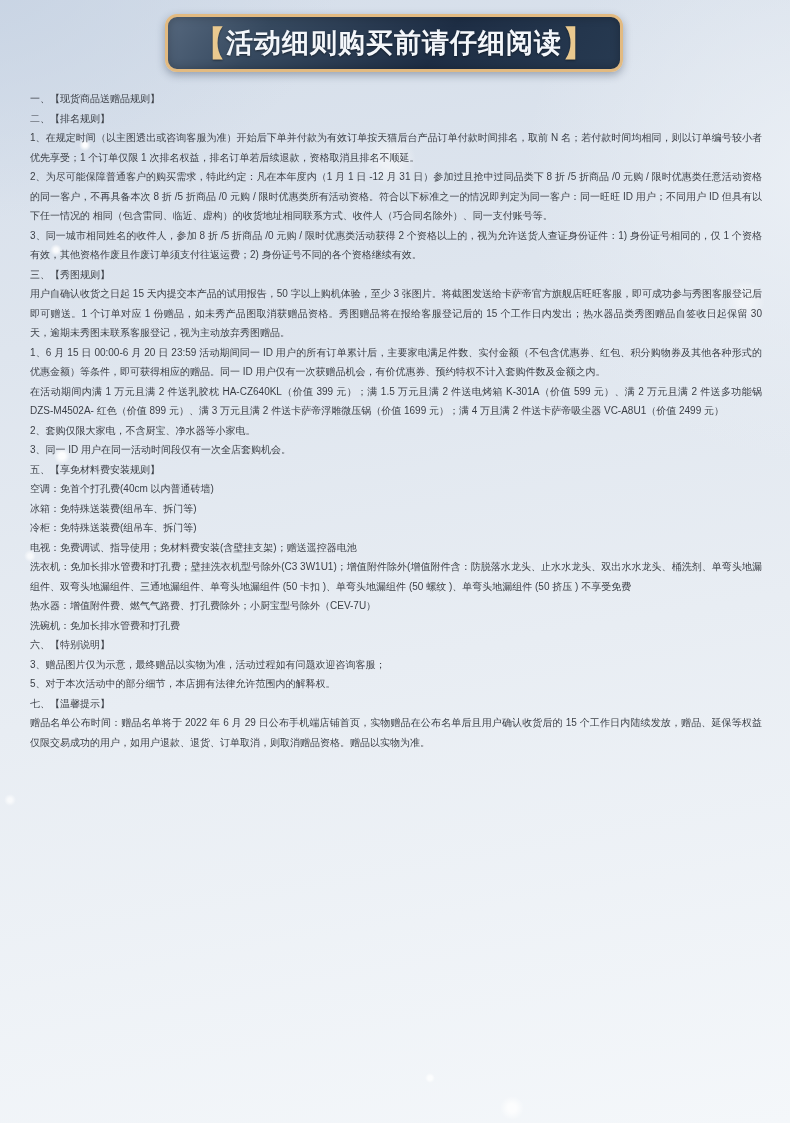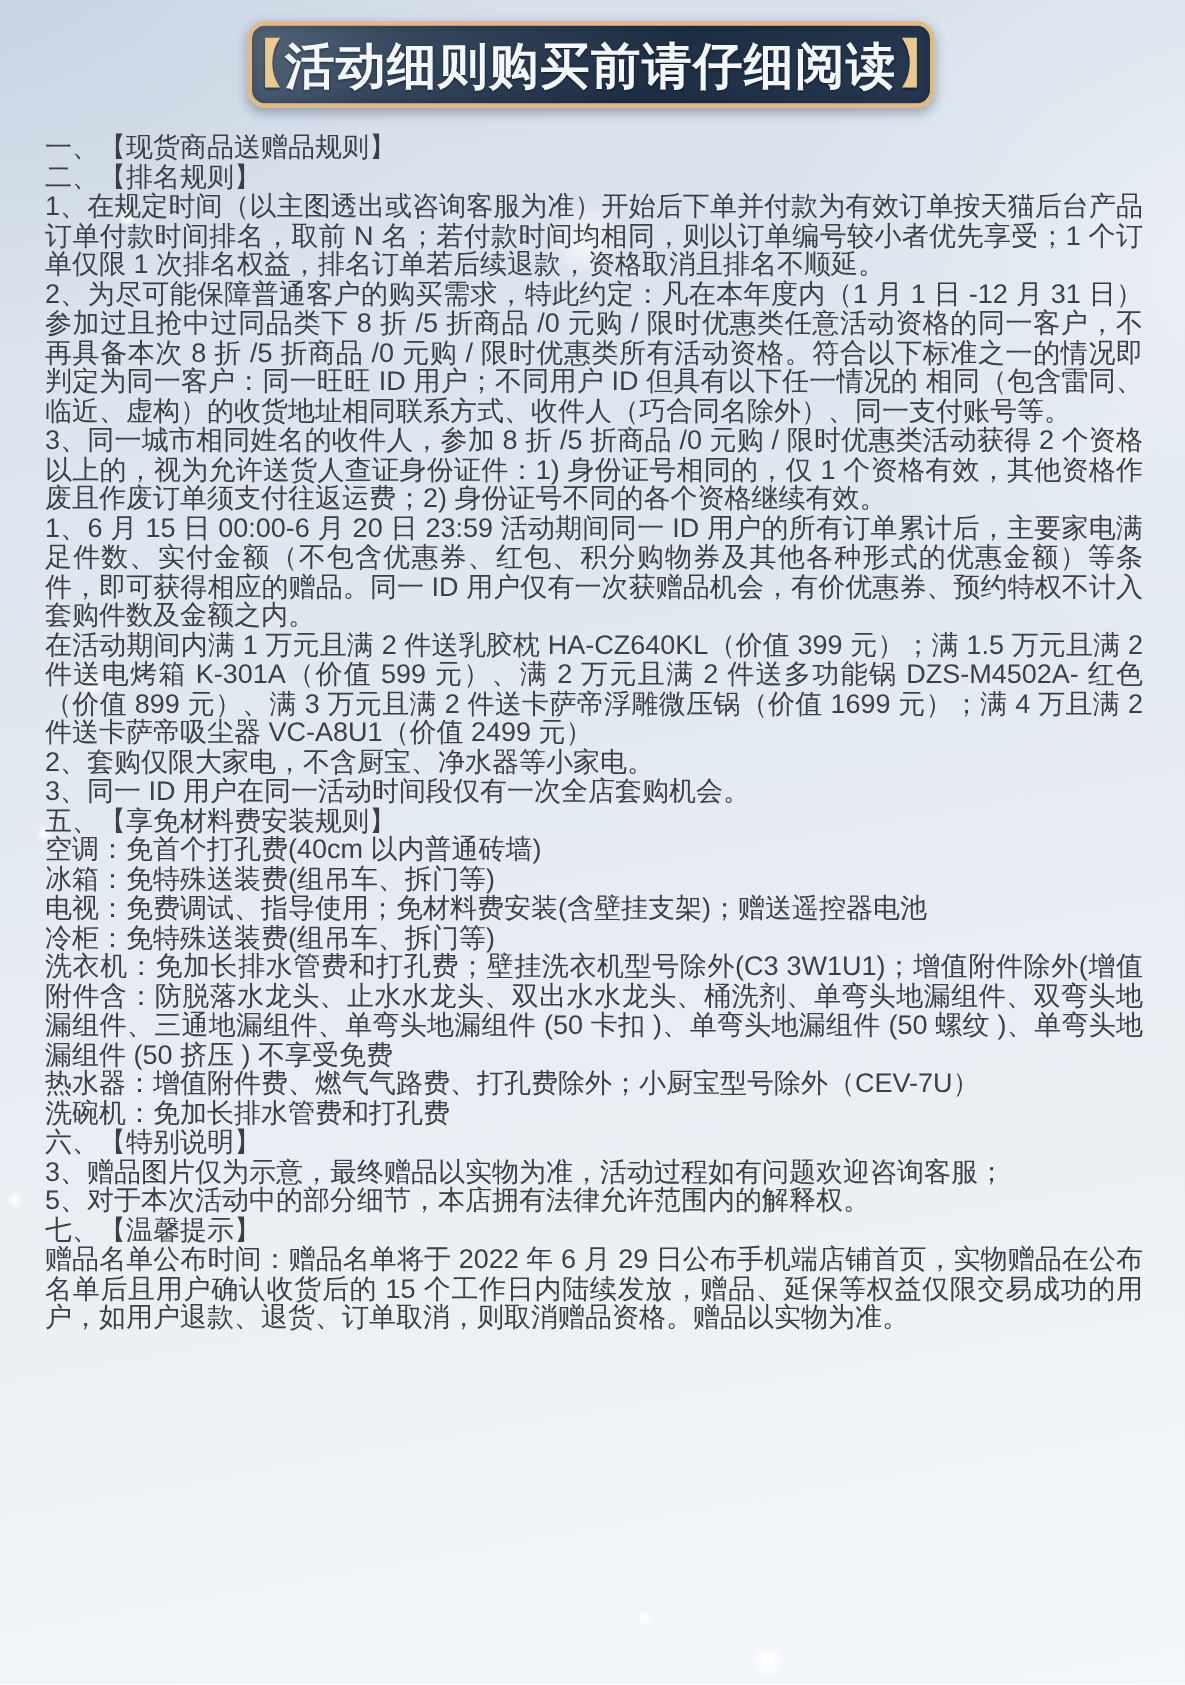--- a/index.html
+++ b/index.html
@@ -28,29 +28,29 @@
     border:3px solid #e2ba81;border-radius:12px;
     background:linear-gradient(125deg,#55677d 0%,#36495f 22%,#1e2e45 60%,#273a51 100%);
     display:flex;align-items:center;justify-content:center;
     box-shadow:0 3px 8px rgba(25,40,62,.35), inset 0 0 10px rgba(0,0,0,.25);
   }
   .banner .bracket{
     font-size:34px;font-weight:bold;color:#eac98f;line-height:1;
     text-shadow:0 1px 2px rgba(0,0,0,.45);
   }
   .banner .txt{
-    font-size:33px;font-weight:bold;color:#f4f7fb;line-height:1;
+    font-size:27px;font-weight:bold;color:#f4f7fb;line-height:1;
     letter-spacing:1px;
     text-shadow:0 1px 2px rgba(0,0,0,.45);
     white-space:nowrap;
   }
   .content{
     position:absolute;left:0;top:89px;width:790px;
     box-sizing:border-box;padding:0 28px 0 30px;
-    font-size:18px;line-height:19.5px;color:#3b3f46;
+    font-size:10px;line-height:19.5px;color:#3b3f46;
     text-align:justify;
   }
   .content p{margin:0;}
   .sec-title{font-weight:400;}
 </style>
 </head>
 <body>
 
 <div class="page">
 
@@ -66,34 +66,38 @@
       <p class="sec-title">一、【现货商品送赠品规则】</p>
     </div>
 
     <div>
       <p class="sec-title">二、【排名规则】</p>
       <p>1、在规定时间（以主图透出或咨询客服为准）开始后下单并付款为有效订单按天猫后台产品订单付款时间排名，取前 N 名；若付款时间均相同，则以订单编号较小者优先享受；1 个订单仅限 1 次排名权益，排名订单若后续退款，资格取消且排名不顺延。</p>
       <p>2、为尽可能保障普通客户的购买需求，特此约定：凡在本年度内（1 月 1 日 -12 月 31 日）参加过且抢中过同品类下 8 折 /5 折商品 /0 元购 / 限时优惠类任意活动资格的同一客户，不再具备本次 8 折 /5 折商品 /0 元购 / 限时优惠类所有活动资格。符合以下标准之一的情况即判定为同一客户：同一旺旺 ID 用户；不同用户 ID 但具有以下任一情况的 相同（包含雷同、临近、虚构）的收货地址相同联系方式、收件人（巧合同名除外）、同一支付账号等。</p>
       <p>3、同一城市相同姓名的收件人，参加 8 折 /5 折商品 /0 元购 / 限时优惠类活动获得 2 个资格以上的，视为允许送货人查证身份证件：1) 身份证号相同的，仅 1 个资格有效，其他资格作废且作废订单须支付往返运费；2) 身份证号不同的各个资格继续有效。</p>
     </div>
 
+    <div>
+      <p class="sec-title">三、【秀图规则】</p>
+      <p>用户自确认收货之日起 15 天内提交本产品的试用报告，50 字以上购机体验，至少 3 张图片。将截图发送给卡萨帝官方旗舰店旺旺客服，即可成功参与秀图客服登记后即可赠送。1 个订单对应 1 份赠品，如未秀产品图取消获赠品资格。秀图赠品将在报给客服登记后的 15 个工作日内发出；热水器品类秀图赠品自签收日起保留 30 天，逾期未秀图未联系客服登记，视为主动放弃秀图赠品。</p>
+    </div>
 
     <div>
       <p>1、6 月 15 日 00:00-6 月 20 日 23:59 活动期间同一 ID 用户的所有订单累计后，主要家电满足件数、实付金额（不包含优惠券、红包、积分购物券及其他各种形式的优惠金额）等条件，即可获得相应的赠品。同一 ID 用户仅有一次获赠品机会，有价优惠券、预约特权不计入套购件数及金额之内。</p>
       <p>在活动期间内满 1 万元且满 2 件送乳胶枕 HA-CZ640KL（价值 399 元）；满 1.5 万元且满 2 件送电烤箱 K-301A（价值 599 元）、满 2 万元且满 2 件送多功能锅 DZS-M4502A- 红色（价值 899 元）、满 3 万元且满 2 件送卡萨帝浮雕微压锅（价值 1699 元）；满 4 万且满 2 件送卡萨帝吸尘器 VC-A8U1（价值 2499 元）</p>
       <p>2、套购仅限大家电，不含厨宝、净水器等小家电。</p>
       <p>3、同一 ID 用户在同一活动时间段仅有一次全店套购机会。</p>
     </div>
 
     <div>
       <p class="sec-title">五、【享免材料费安装规则】</p>
       <p>空调：免首个打孔费(40cm 以内普通砖墙)</p>
       <p>冰箱：免特殊送装费(组吊车、拆门等)</p>
+      <p>冷柜：免特殊送装费(组吊车、拆门等)</p>
       <p>电视：免费调试、指导使用；免材料费安装(含壁挂支架)；赠送遥控器电池</p>
-      <p>冷柜：免特殊送装费(组吊车、拆门等)</p>
       <p>洗衣机：免加长排水管费和打孔费；壁挂洗衣机型号除外(C3 3W1U1)；增值附件除外(增值附件含：防脱落水龙头、止水水龙头、双出水水龙头、桶洗剂、单弯头地漏组件、双弯头地漏组件、三通地漏组件、单弯头地漏组件 (50 卡扣 )、单弯头地漏组件 (50 螺纹 )、单弯头地漏组件 (50 挤压 ) 不享受免费</p>
       <p>热水器：增值附件费、燃气气路费、打孔费除外；小厨宝型号除外（CEV-7U）</p>
       <p>洗碗机：免加长排水管费和打孔费</p>
     </div>
 
     <div>
       <p class="sec-title">六、【特别说明】</p>
       <p>3、赠品图片仅为示意，最终赠品以实物为准，活动过程如有问题欢迎咨询客服；</p>
       <p>5、对于本次活动中的部分细节，本店拥有法律允许范围内的解释权。</p>
     </div>

